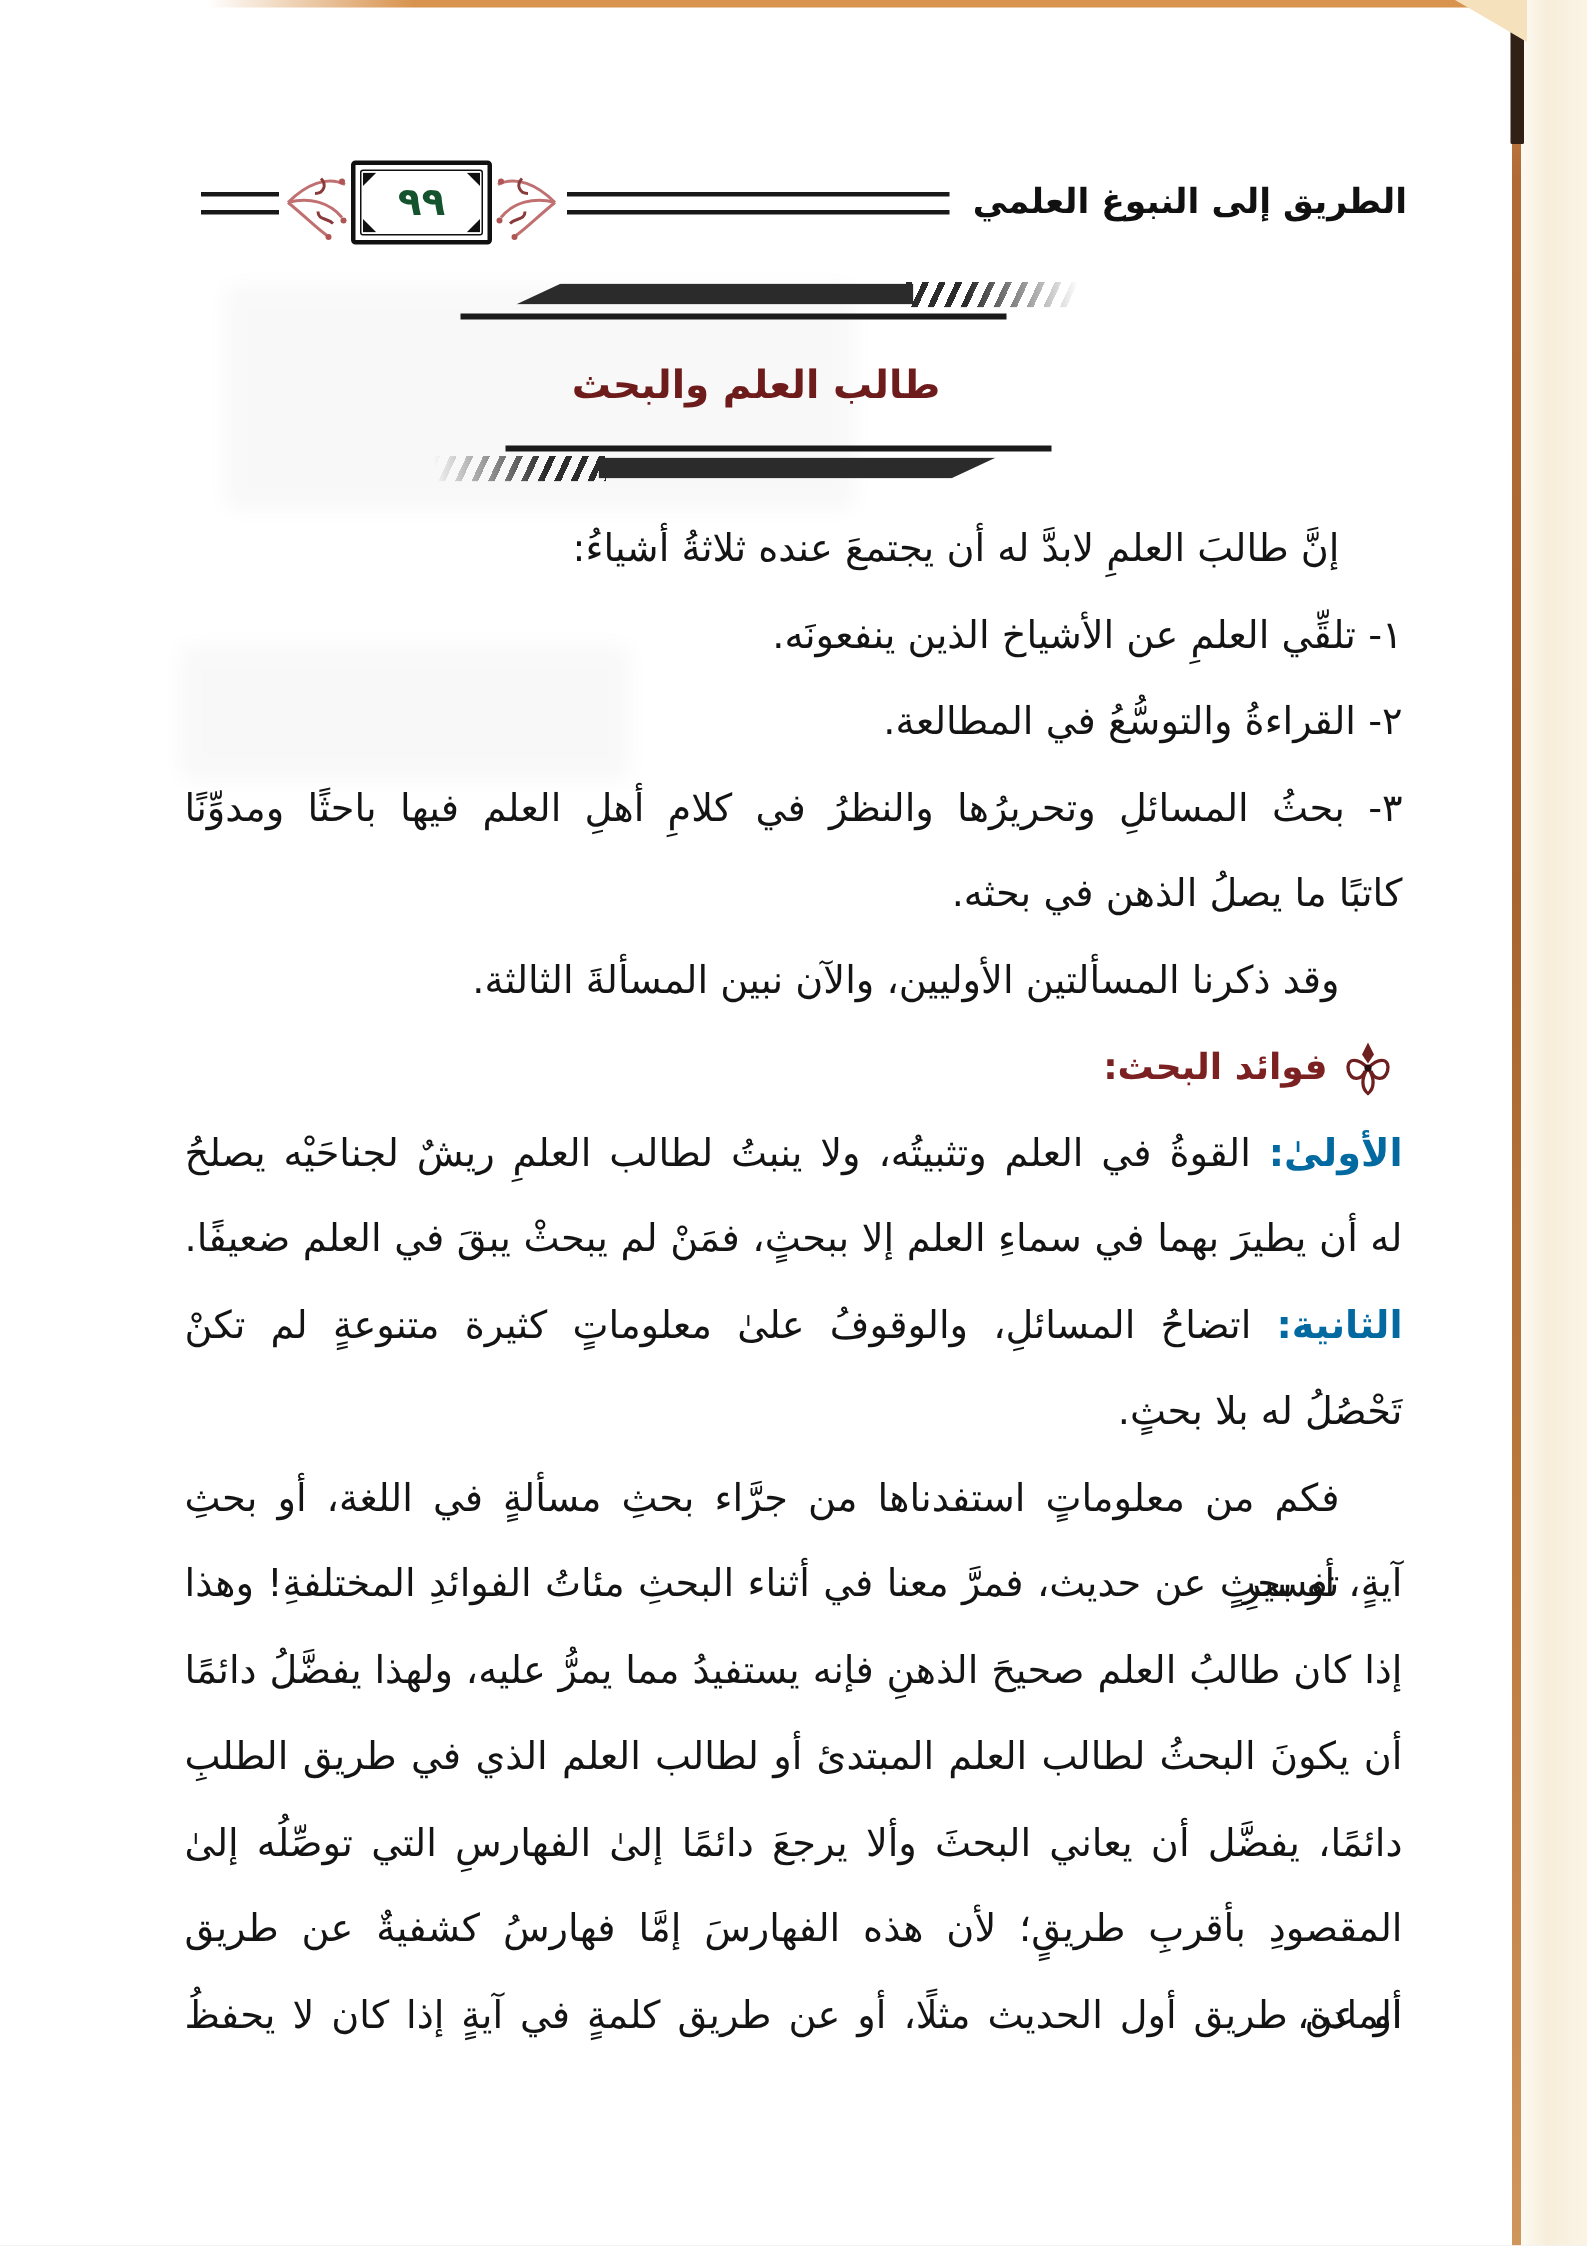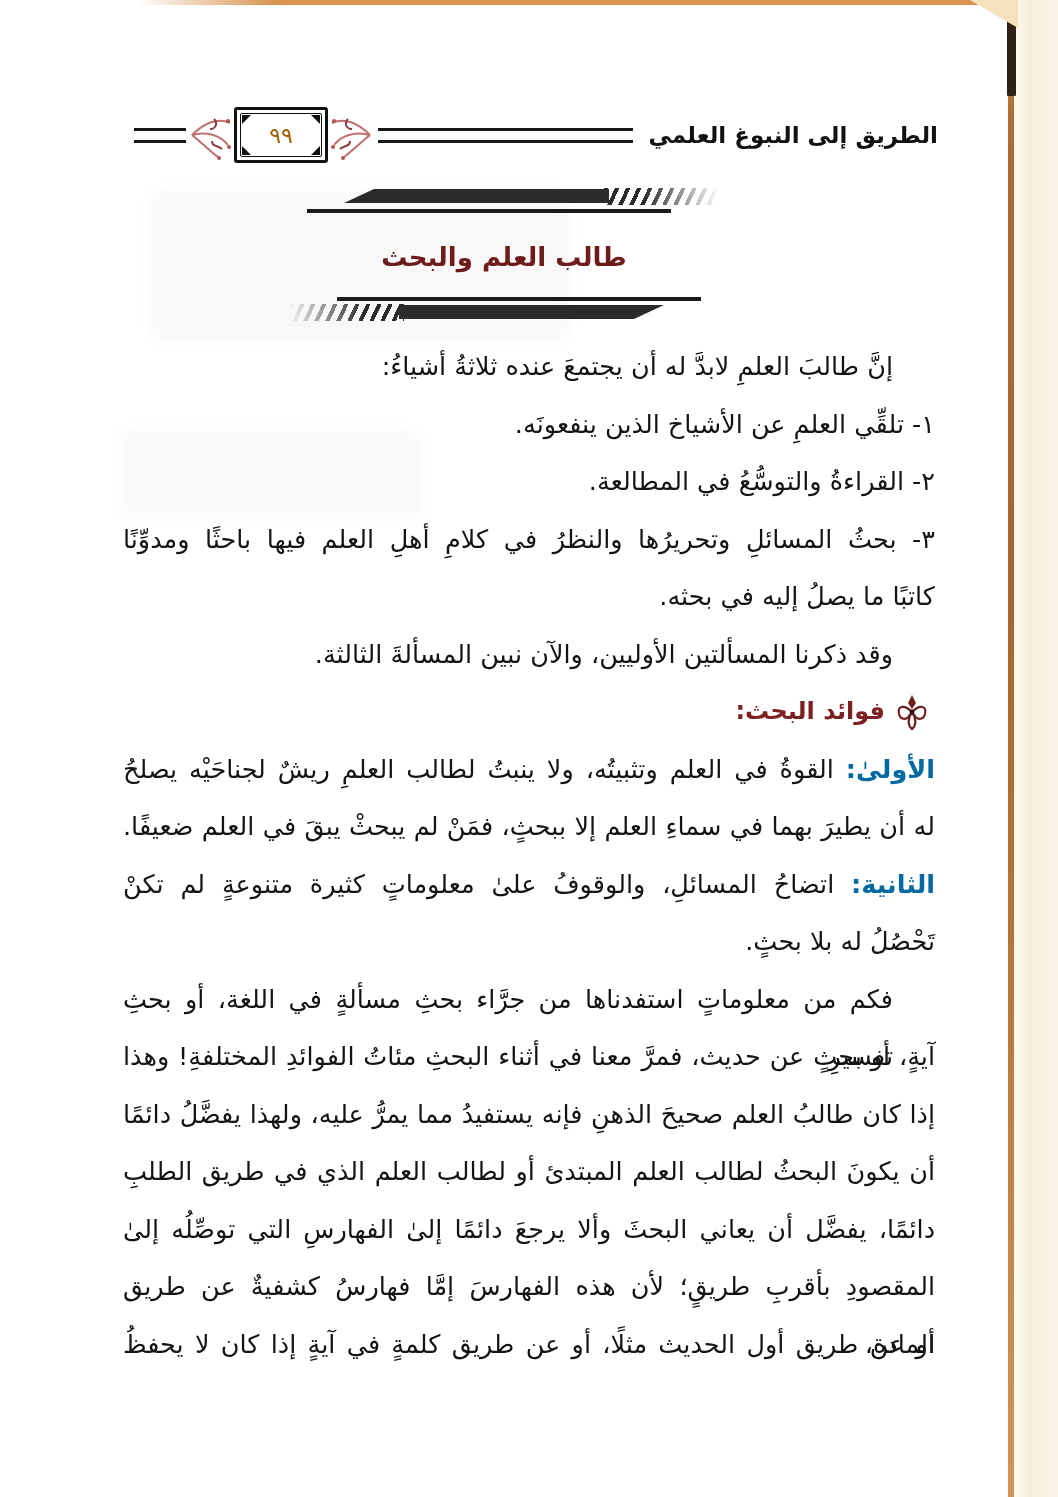--- a/index.html
+++ b/index.html
@@ -33,21 +33,21 @@
   .floral{width:44px; height:52px; flex:0 0 auto;}
   .floral.mirror{transform:scaleX(-1);}
   .cartouche{width:88px; height:50px; border:3.5px solid #101010; border-radius:3px;
     background:#fff; position:relative; display:flex; align-items:center; justify-content:center;}
   .cartouche .inner{position:absolute; inset:3px; border:1.5px solid #101010; border-radius:2px;}
   .corner{position:absolute; width:9px; height:9px; background:#101010;}
   .c-tl{top:5px; left:5px; clip-path:polygon(0 0,100% 0,0 100%);}
   .c-tr{top:5px; right:5px; clip-path:polygon(0 0,100% 0,100% 100%);}
   .c-bl{bottom:5px; left:5px; clip-path:polygon(0 0,0 100%,100% 100%);}
   .c-br{bottom:5px; right:5px; clip-path:polygon(100% 0,100% 100%,0 100%);}
-  .pagenum{font-size:22px; font-weight:normal; color:#a16207; position:relative; z-index:2;}
+  .pagenum{font-size:26px; font-weight:bold; color:#14532d; position:relative; z-index:2;}
 
   
   .chapter{position:absolute; top:188px; left:0; right:0;}
   .chapter-inner{width:430px; margin:0 auto; transform:translateX(-25px);}
   .deco{position:relative; height:30px;}
   .thick{position:absolute; background:#2b2b2b;}
   .deco-top .thick{top:1px; right:110px; left:55px; height:14px;
     clip-path:polygon(30px 0,100% 0,100% 100%,0 100%);}
   .deco-top .stripes{position:absolute; top:0; right:0; width:115px; height:17px;
     background:repeating-linear-gradient(115deg,#2b2b2b 0 4px,transparent 4px 10px);
@@ -143,21 +143,21 @@
         <div class="thick"></div>
       </div>
     </div>
   </div>
 
   <div class="bodytext">
     <div class="line indent">إنَّ طالبَ العلمِ لابدَّ له أن يجتمعَ عنده ثلاثةُ أشياءُ:</div>
     <div class="line">١- تلقِّي العلمِ عن الأشياخ الذين ينفعونَه.</div>
     <div class="line">٢- القراءةُ والتوسُّعُ في المطالعة.</div>
     <div class="line j">٣- بحثُ المسائلِ وتحريرُها والنظرُ في كلامِ أهلِ العلم فيها باحثًا ومدوِّنًا</div>
-    <div class="line">كاتبًا ما يصلُ إليه في بحثه.</div>
+    <div class="line">كاتبًا ما يصلُ الذهن في بحثه.</div>
     <div class="line indent">وقد ذكرنا المسألتين الأوليين، والآن نبين المسألةَ الثالثة.</div>
 
     <div class="line sect">
       <svg class="fleuron" viewBox="0 0 34 38">
         <g fill="none" stroke="#6e2020" stroke-width="2.2">
           <path d="M17,19 C9,11 2,13 4,21 C6,28 13,27 15,21"></path>
           <path d="M17,19 C25,11 32,13 30,21 C28,28 21,27 19,21"></path>
           <path d="M17,19 C12,26 13,33 17,36 C21,33 22,26 17,19"></path>
         </g>
         <path d="M17,2 L21,10 L17,16 L13,10 Z" fill="#6e2020"></path>

